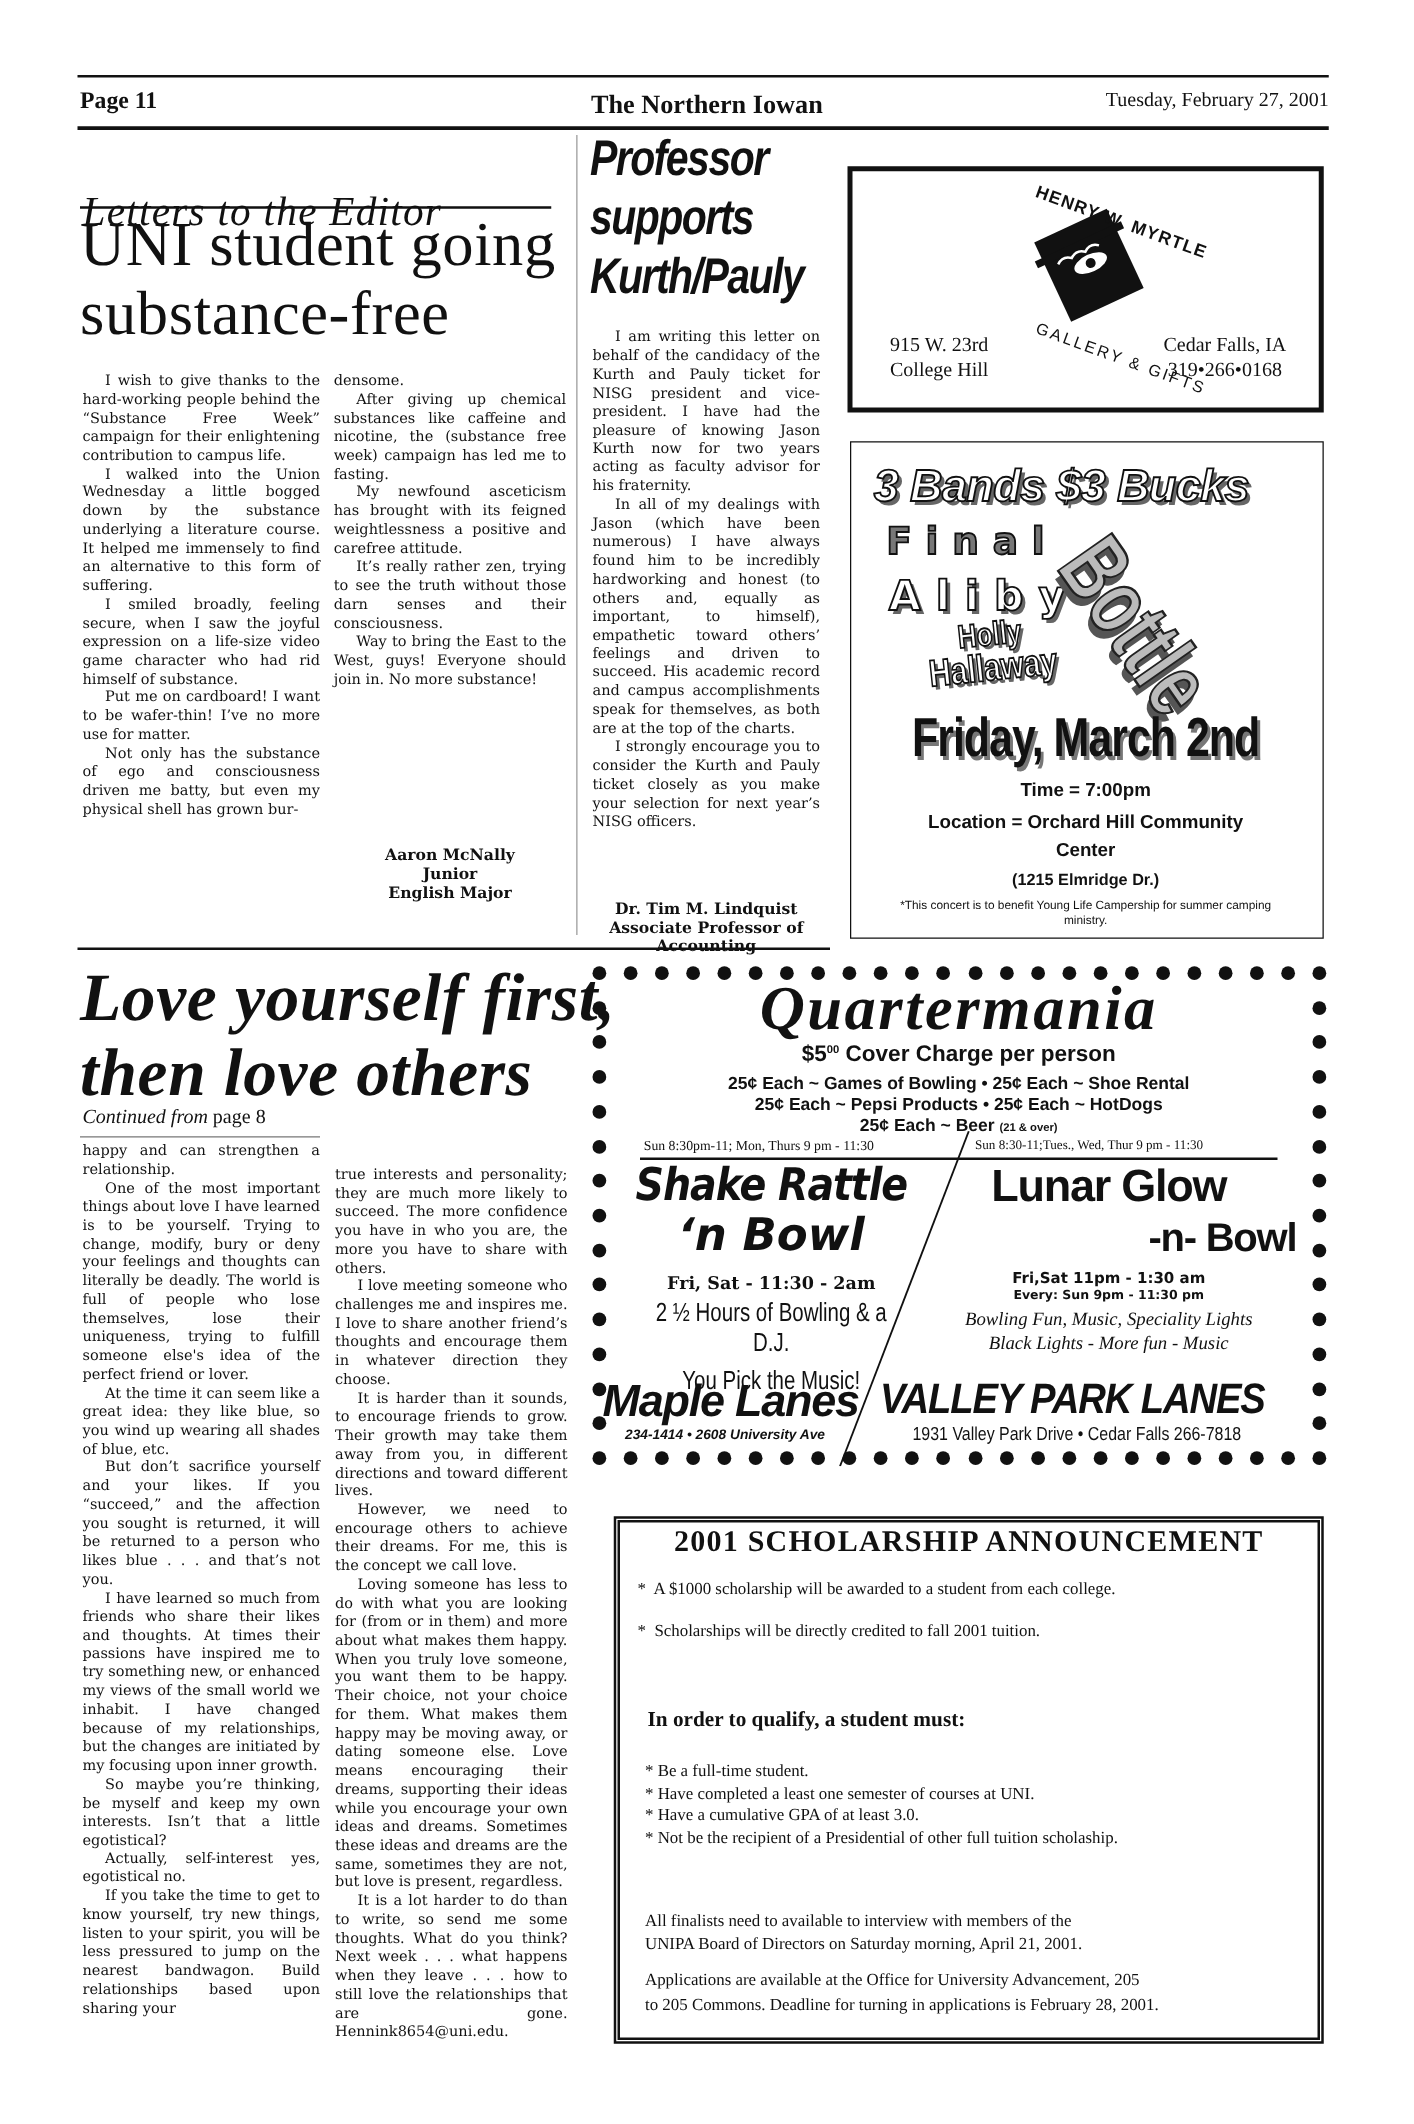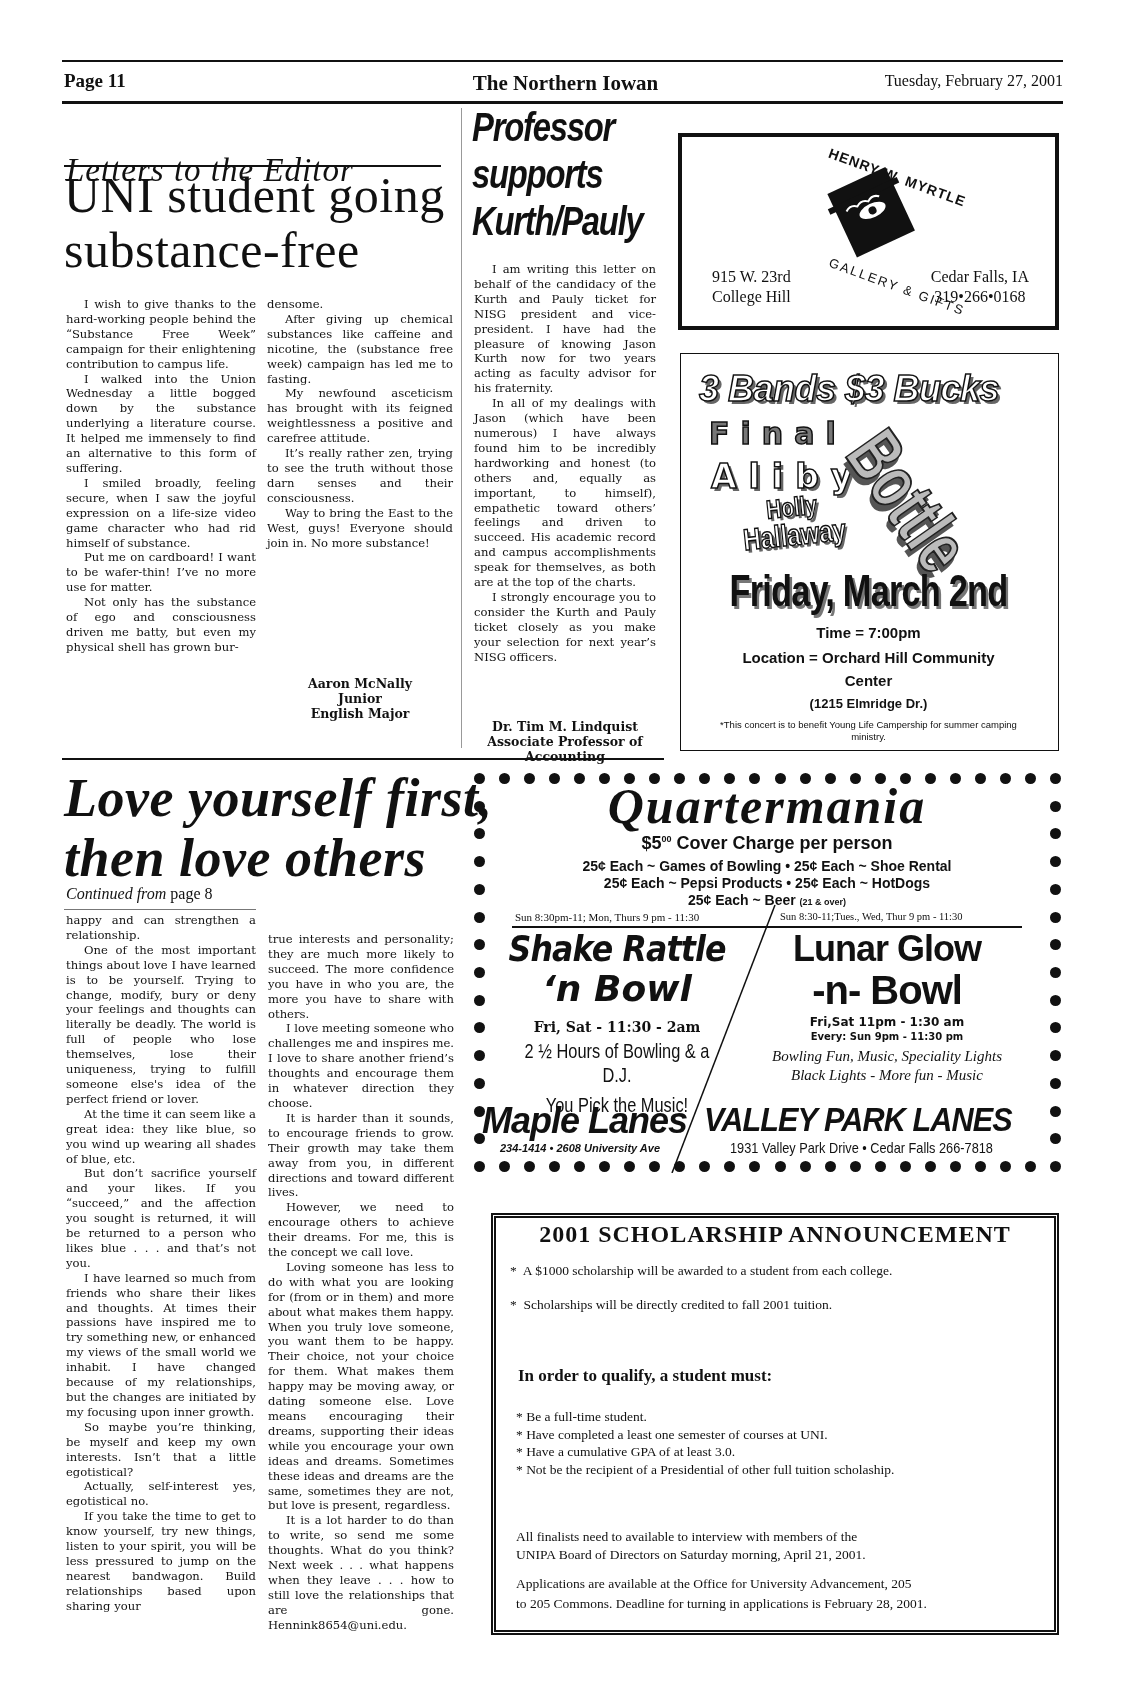--- a/index.html
+++ b/index.html
@@ -253,21 +253,21 @@
     <div class="sans-b" style="font-size:36px;font-style:italic;font-family:'DejaVu Sans',sans-serif;line-height:40px;">‘n Bowl</div>
     <div style="font-family:'DejaVu Serif',serif;font-weight:bold;font-size:14px;margin-top:10px;">Fri, Sat - 11:30 - 2am</div>
     <div style="font-family:'Liberation Sans',sans-serif;font-size:21px;margin-top:4px;transform:scaleX(0.78);">2 ½ Hours of Bowling &amp; a D.J.</div>
     <div style="font-family:'Liberation Sans',sans-serif;font-size:21px;margin-top:6px;transform:scaleX(0.78);">You Pick the Music!</div>
   </div>
   <div class="abs sans-b" style="left:10px;top:327px;font-size:36px;font-style:italic;letter-spacing:-1px;">Maple Lanes</div>
   <div class="abs sans-b" style="left:28px;top:369px;font-size:11px;font-style:italic;">234-1414 • 2608 University Ave</div>
 
   <div class="abs" style="left:265px;top:156px;width:300px;text-align:center;">
     <div class="sans-b" style="font-size:36px;line-height:40px;letter-spacing:-1px;">Lunar Glow</div>
-    <div class="sans-b" style="font-size:40px;line-height:42px;letter-spacing:-1px;">-n- Bowl</div>
+    <div class="sans-b" style="font-size:32px;line-height:42px;letter-spacing:-1px;text-align:right;">-n- Bowl</div>
     <div class="sans-b" style="font-size:12px;margin-top:4px;font-family:'DejaVu Sans',sans-serif;">Fri,Sat 11pm - 1:30 am</div>
     <div class="sans-b" style="font-size:10px;margin-top:2px;font-family:'DejaVu Sans',sans-serif;">Every: Sun 9pm - 11:30 pm</div>
     <div style="font-family:'Liberation Serif',serif;font-style:italic;font-size:15px;margin-top:6px;">Bowling Fun, Music, Speciality Lights</div>
     <div style="font-family:'Liberation Serif',serif;font-style:italic;font-size:15px;margin-top:2px;">Black Lights - More fun - Music</div>
   </div>
   <div class="abs sans-b" style="left:232px;top:327px;font-size:34px;font-style:italic;letter-spacing:-1px;transform:scaleX(0.9);transform-origin:left top;">VALLEY PARK LANES</div>
   <div class="abs" style="left:258px;top:366px;font-family:'Liberation Sans',sans-serif;font-size:15px;transform:scaleX(0.85);transform-origin:left top;">1931 Valley Park Drive • Cedar Falls  266-7818</div>
 </div>
 
 <div class="ad-box" style="left:491px;top:1213px;width:568px;height:422px;border:5px double #111;">

